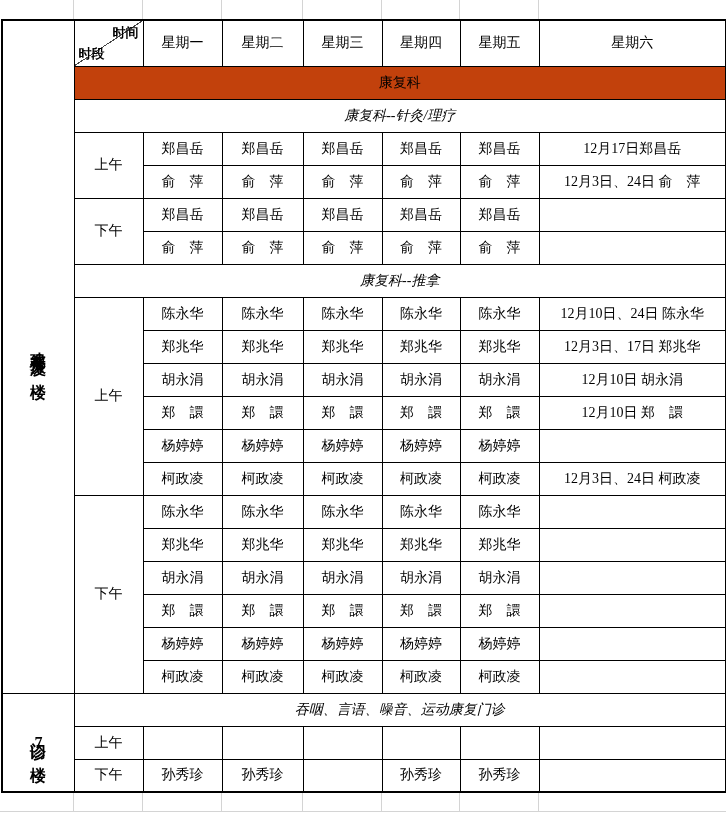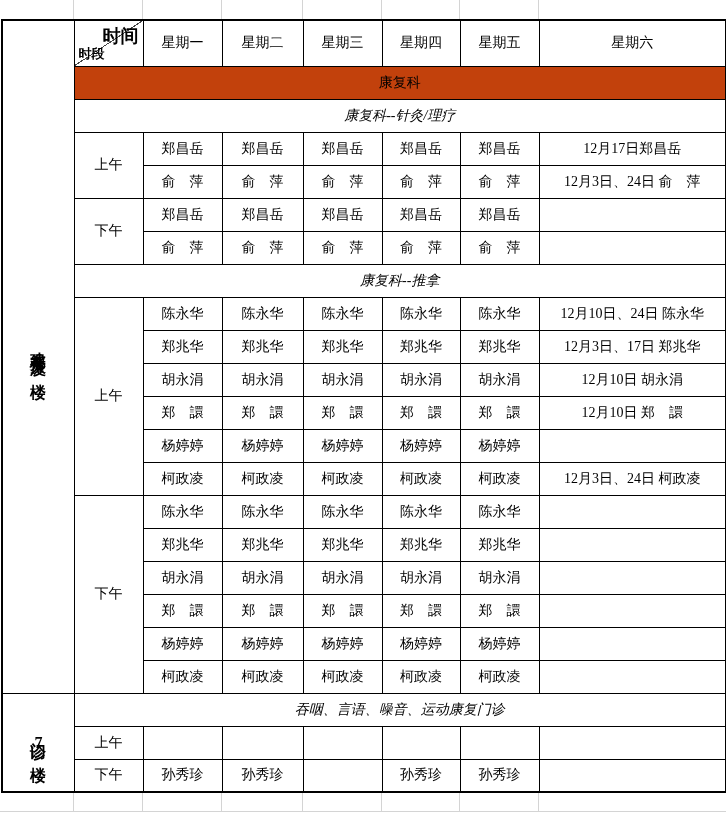--- a/index.html
+++ b/index.html
@@ -25,21 +25,21 @@
   .sec-title { font-weight:bold; font-size:15px;font-style:italic; }
   .slot { font-weight:bold; font-size:15px; }
 
   .corner { position:relative; }
   .corner .diag {
     position:absolute; inset:0;
     background:linear-gradient(to bottom right,
       transparent calc(50% - 1px), #444 calc(50% - 1px),
       #444 calc(50% + 0px), transparent calc(50% + 0px));
   }
-  .corner .t1 { position:absolute; top:3px; right:4px; font-weight:bold; font-size:18px; }
+  .corner .t1 { position:absolute; top:3px; right:4px; font-weight:bold; font-size:13px; }
   .corner .t2 { position:absolute; bottom:3px; left:4px; font-weight:bold; font-size:13px;margin-top:16px; }
 
   .vlabel { vertical-align:middle; }
   .vlabel .vtext {
     writing-mode:vertical-rl; text-orientation:upright;
     margin:0 auto; font-weight:bold; font-size:16px; letter-spacing:3px; line-height:1.1;
   }
 </style>
 </head>
 <body>

